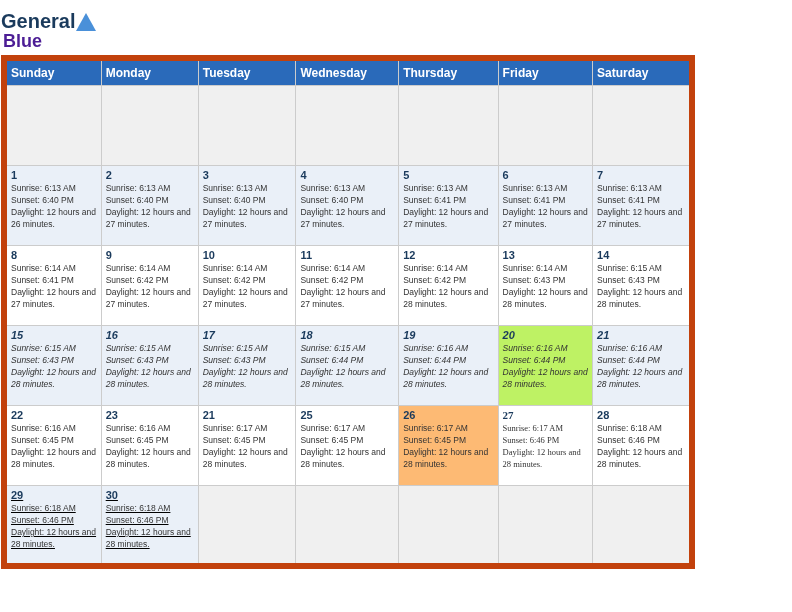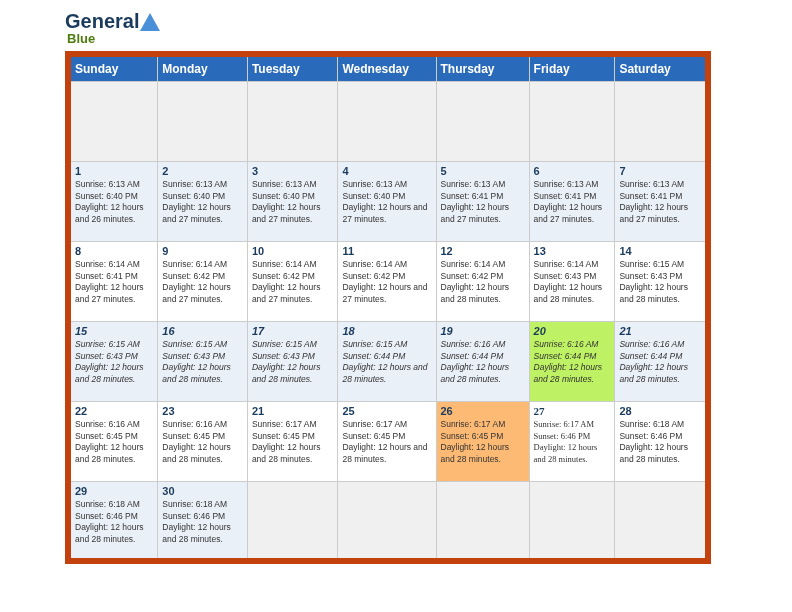--- a/index.html
+++ b/index.html
@@ -6,23 +6,22 @@
     body {
       font-family: Arial, sans-serif;
       background: #fff;
       width: 792px;
       height: 612px;
       overflow: hidden;
     }
     .page {
       width: 696px;
       height: 612px;
-      padding: 10px 25px;
+      padding: 10px 1px;
       position: relative;
-      margin-left: 40px;
     }
     .header-area {
       display: flex;
       justify-content: space-between;
       align-items: flex-start;
       margin-bottom: 6px;
     }
     .logo {
       display: flex;
       flex-direction: column;
@@ -88,21 +87,21 @@
 
 <div class="page">
   <div class="header-area">
     <div class="logo">
       <div style="display:flex;align-items:center;">
         <span style="font-size:20px;font-weight:bold;color:#1a3a5c;">General</span>
         <svg width="20" height="18" viewBox="0 0 20 18" style="margin:0 1px;">
           <polygon points="10,0 20,18 0,18" fill="#4a90d9"></polygon>
         </svg>
       </div>
-      <span style="font-size:13px;font-weight:bold;color:#4d7c0f;line-height:0.9;margin-left:2px;">Blue</span>
+      <span style="font-size:18px;font-weight:bold;color:#4c1d95;line-height:0.9;margin-left:2px;">Blue</span>
     </div>
     <div class="title-area">
       <div class="month-title"></div>
       <div class="location-title"></div>
     </div>
   </div>
 
   <table class="calendar" id="calendar-table">
     <thead>
       <tr id="header-row">
@@ -350,21 +349,21 @@
       </td>
           <td style="background: rgb(255, 255, 255);">
         <span class="day-num">28</span>
         <div class="day-info">
           Sunrise: 6:18 AM<br>
           Sunset: 6:46 PM<br>
           Daylight: 12 hours and 28 minutes.
         </div>
       </td>
         </tr>
-        <tr style="background: rgb(234, 240, 248);">
+        <tr style="background: rgb(234, 240, 248); text-decoration: underline;">
           <td style="background: rgb(234, 240, 248);">
         <span class="day-num">29</span>
         <div class="day-info">
           Sunrise: 6:18 AM<br>
           Sunset: 6:46 PM<br>
           Daylight: 12 hours and 28 minutes.
         </div>
       </td>
           <td style="background: rgb(234, 240, 248);">
         <span class="day-num">30</span>

